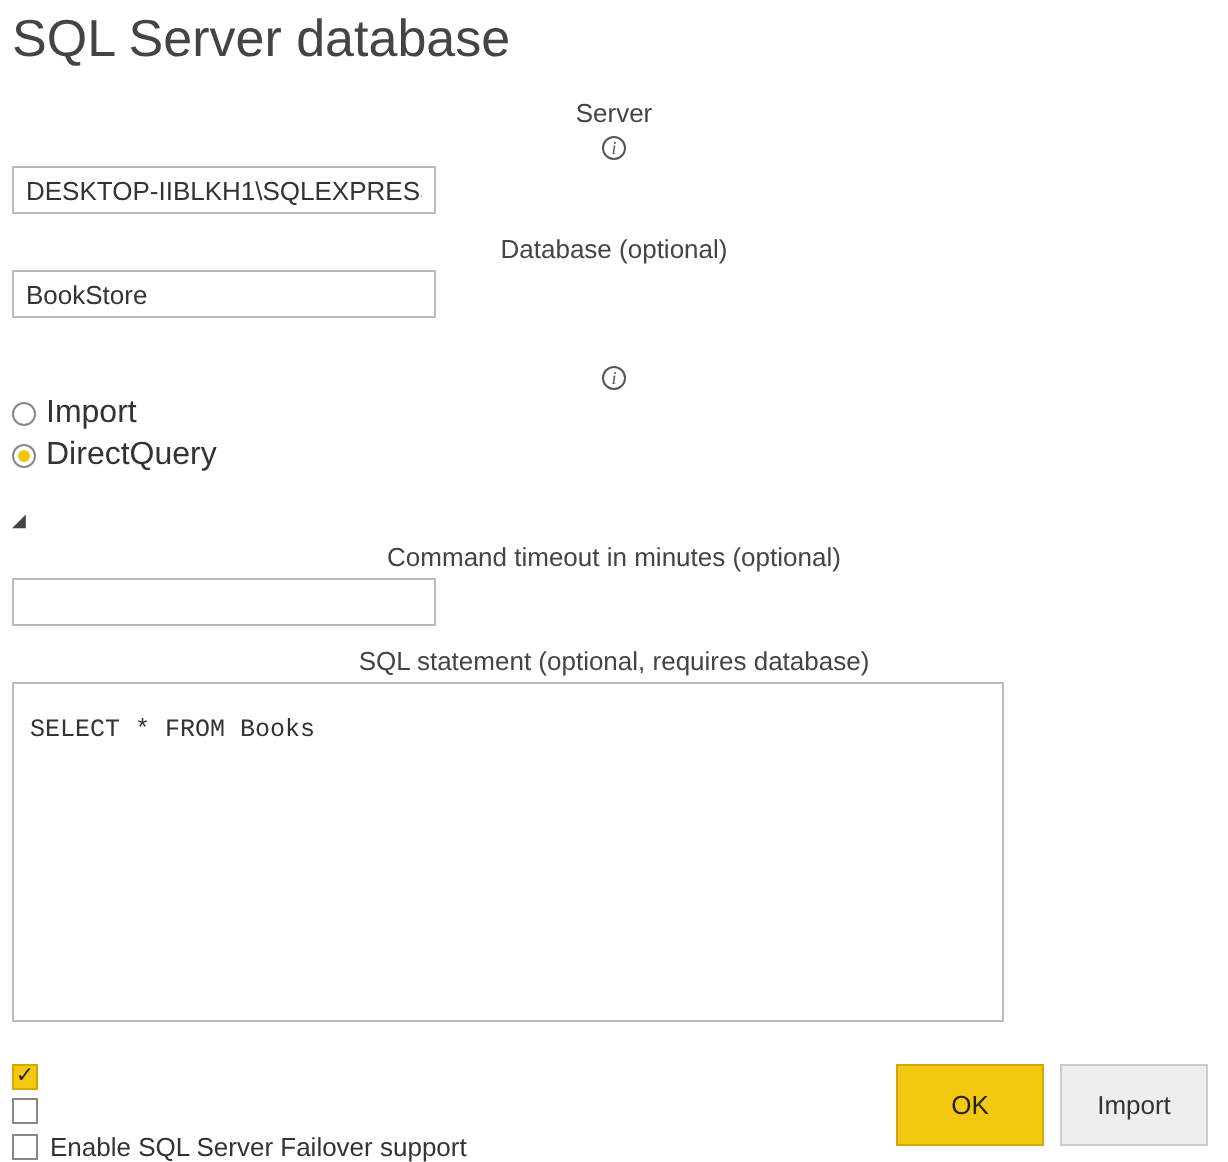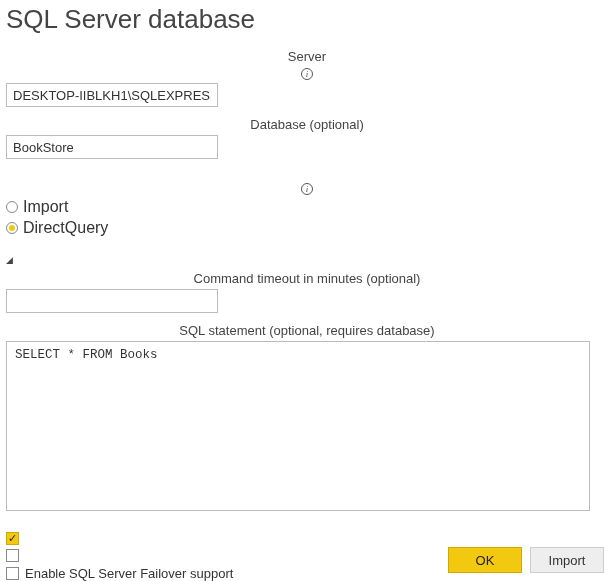--- a/index.html
+++ b/index.html
@@ -93,24 +93,24 @@
   }
   .small-input {
     width: 212px;
     height: 24px;
     border: 1px solid #bbb;
     padding: 2px 6px;
     font-size: 13px;
     margin-bottom: 10px;
   }
   .sql-textarea {
-    width: 584px;
+    width: 496px;
     height: 170px;
     border: 1px solid #bbb;
-    padding: 6px 8px;
+    padding: 16px 8px;
     font-family: "Consolas", "Courier New", monospace;
     font-size: 12.5px;
     color: #333;
     resize: none;
     margin-bottom: 14px;
   }
   .check-row {
     display: flex;
     align-items: center;
     gap: 6px;
@@ -136,21 +136,21 @@
   }
   .button-row {
     position: absolute;
     bottom: 8px;
     right: 10px;
     display: flex;
     gap: 8px;
   }
   .btn {
     min-width: 74px;
-    height: 26px;
+    height: 41px;
     border: 1px solid #ccc;
     background: #eee;
     font-size: 13px;
     color: #333;
     cursor: pointer;
     font-family: inherit;
   }
   .btn.primary {
     background: #f2c811;
     border-color: #d0a800;

